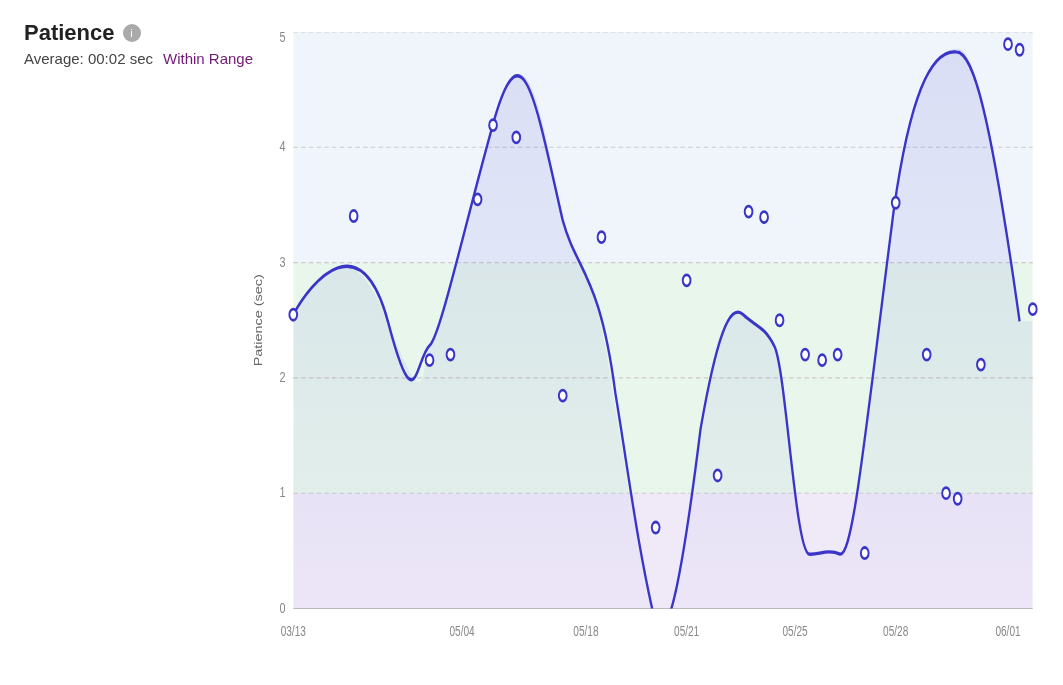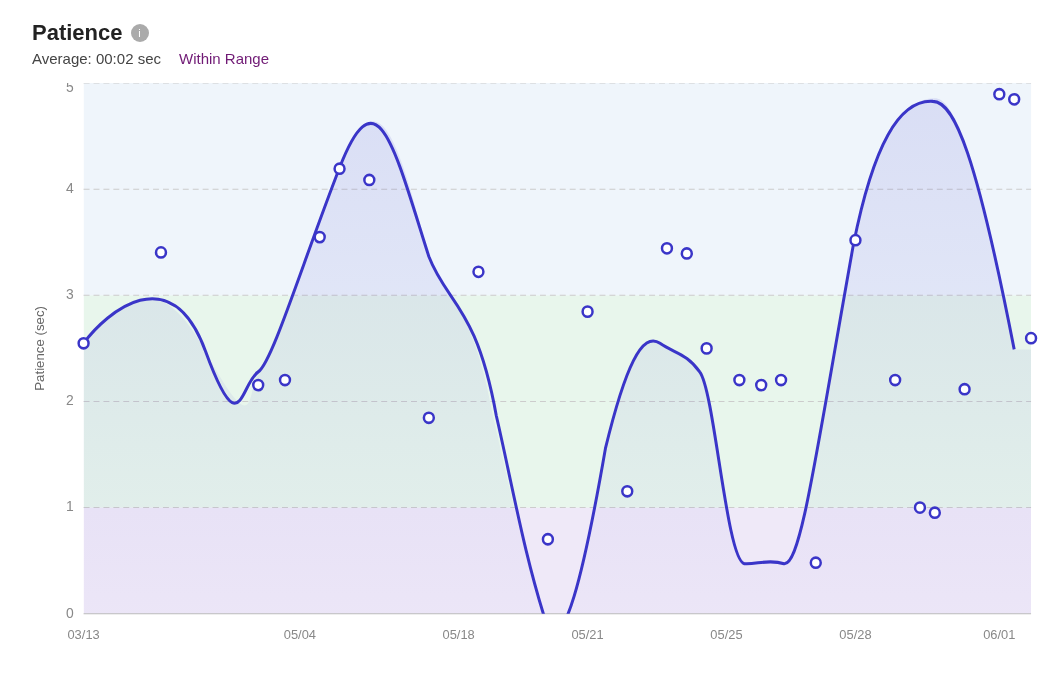--- a/index.html
+++ b/index.html
@@ -4,25 +4,25 @@
   <style>
     * { margin: 0; padding: 0; box-sizing: border-box; }
     body {
       background: #fff;
       font-family: -apple-system, BlinkMacSystemFont, 'Segoe UI', sans-serif;
       width: 1063px;
       height: 685px;
       overflow: hidden;
     }
     .container {
-      padding: 20px 24px 10px 32px;
+      padding: 20px 24px 10px 24px;
       width: 100%;
       height: 100%;
       display: flex;
-      flex-direction: column;
+      flex-direction: row;
       text-align: right;
     }
     .header {
       margin-bottom: 4px;
     }
     .title-row {
       display: flex;
       align-items: center;
       gap: 8px;
       margin-bottom: 4px;
@@ -41,21 +41,21 @@
       font-size: 11px;
       display: flex;
       align-items: center;
       justify-content: center;
       cursor: pointer;
       flex-shrink: 0;
     }
     .subtitle-row {
       display: flex;
       align-items: center;
-      gap: 18px;
+      gap: 10px;
       font-size: 15px;
       color: #444;
     }
     .within-range {
       color: #701a75;
       font-weight: 500;
     }
     .chart-area {
       flex: 1;
       position: relative;

